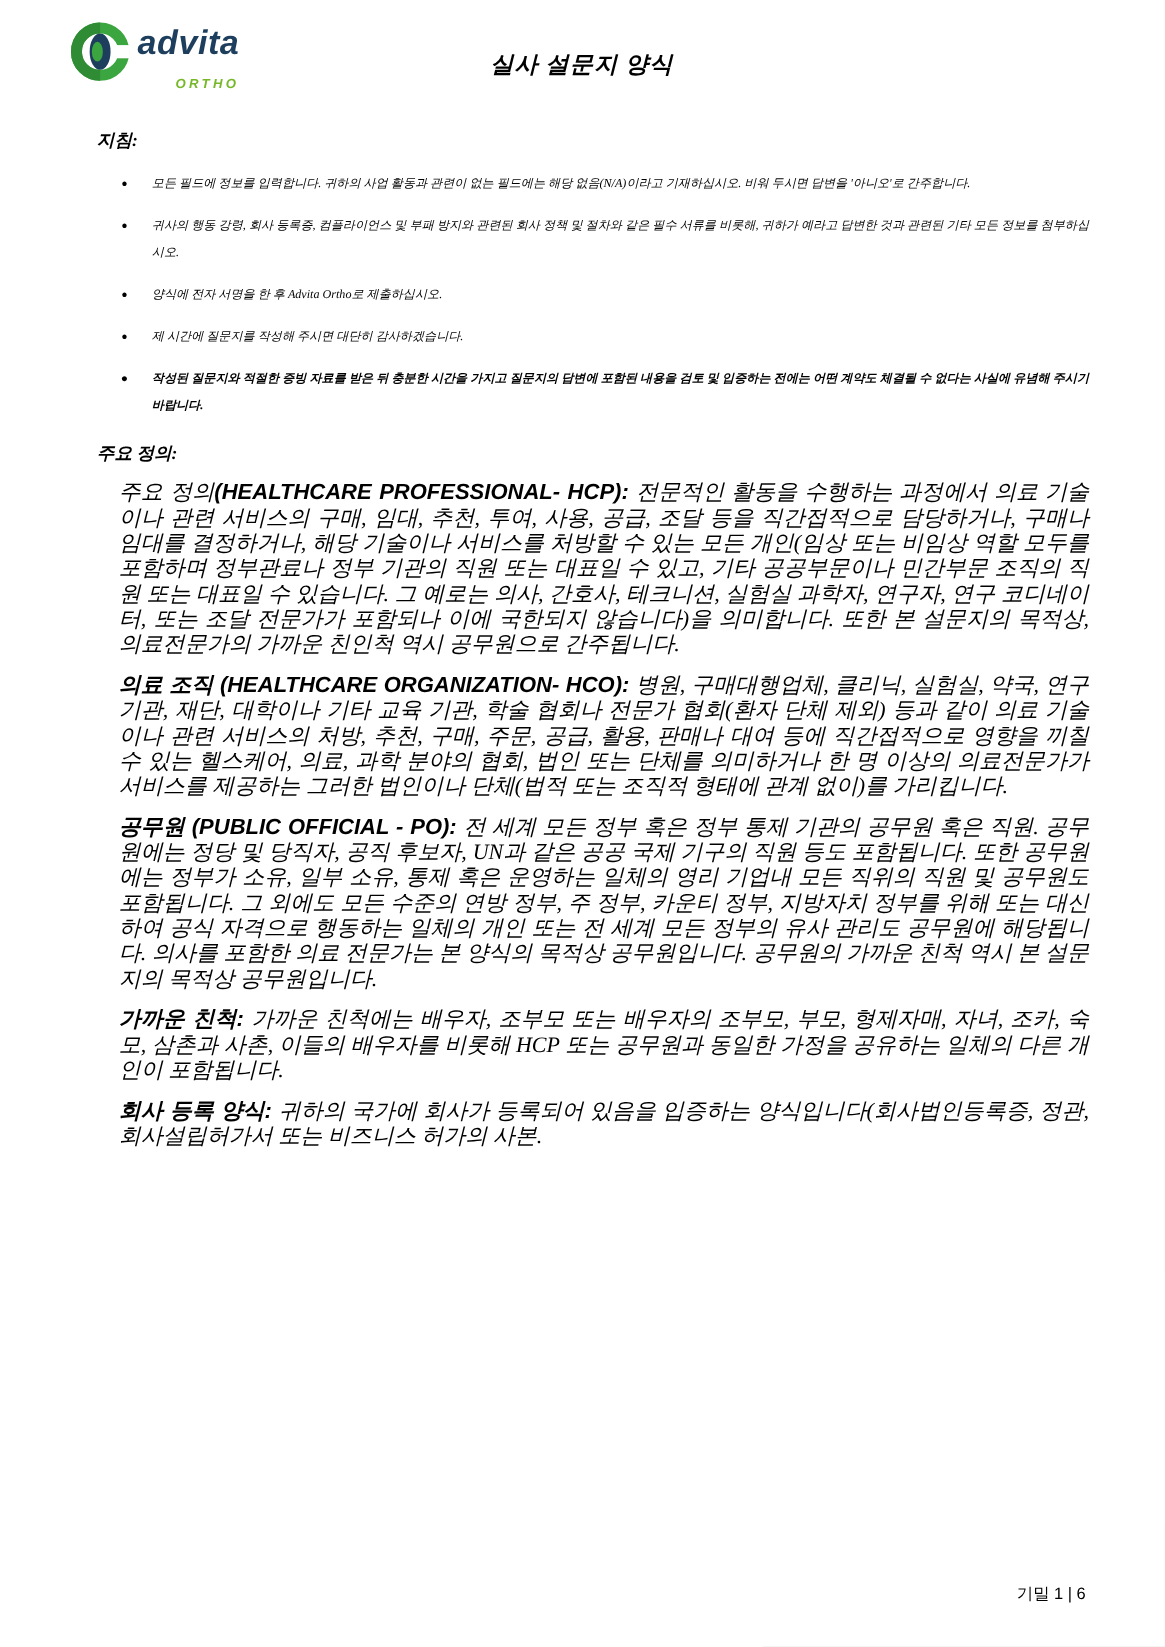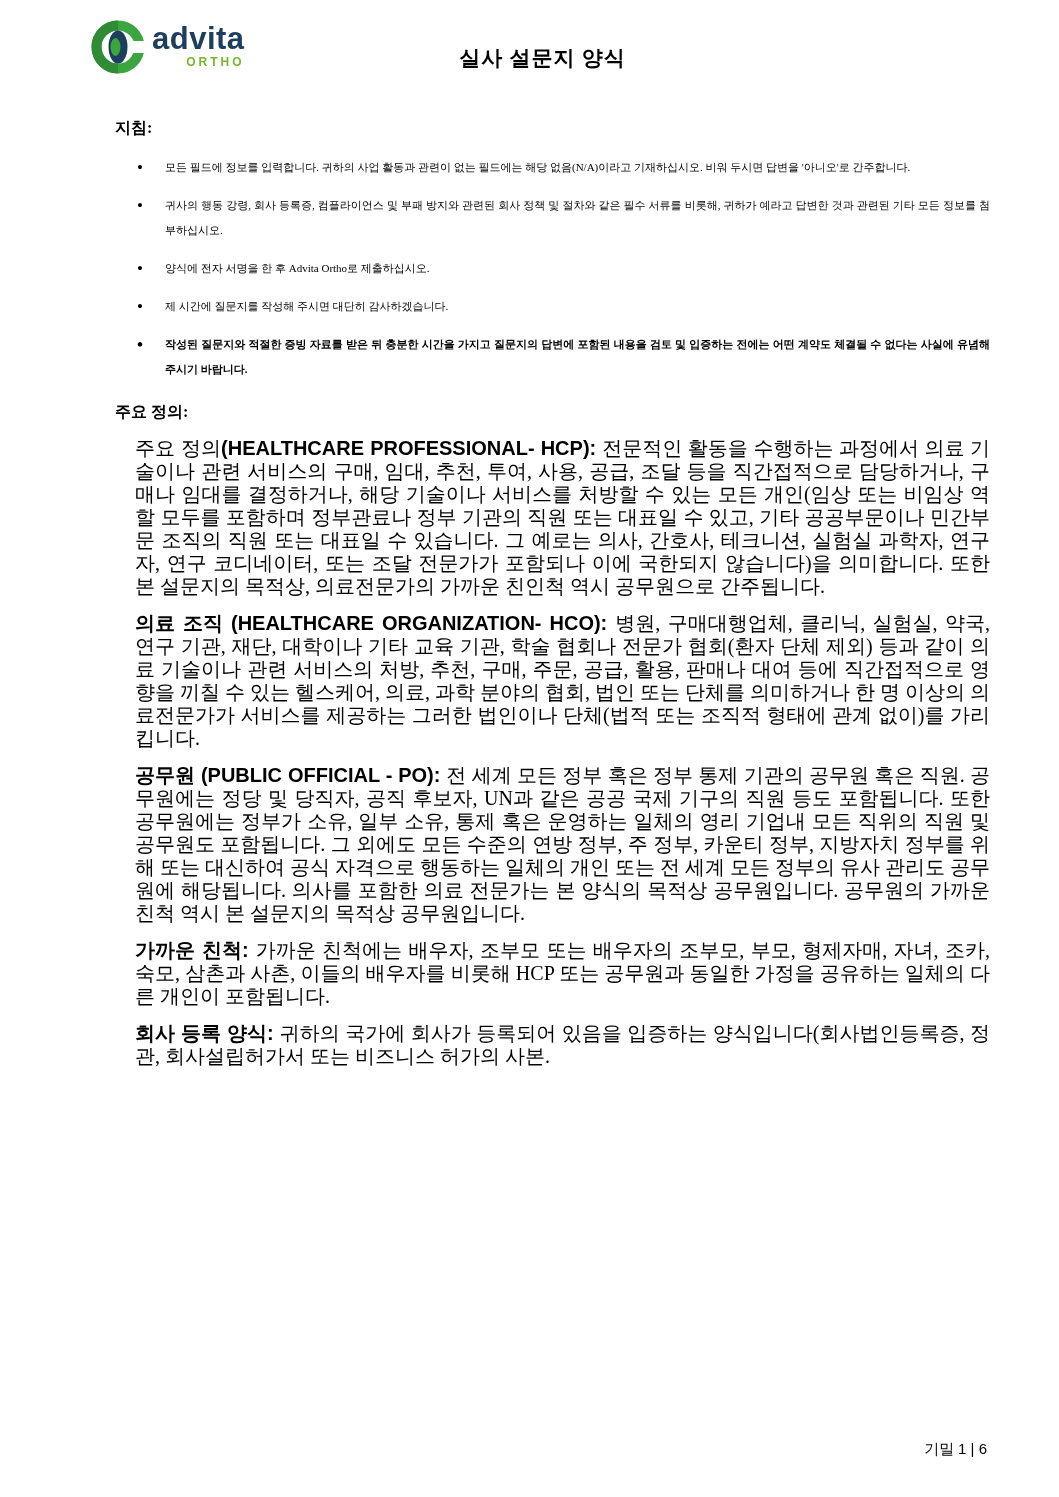--- a/index.html
+++ b/index.html
@@ -7,36 +7,36 @@
   html,body { background:#e9e9e9; }
   .page {
     position:relative;
     width:1059px; height:1497px;
     margin:0 auto;
     background:#ffffff;
     font-family:"Liberation Serif", serif;
     color:#000;
     overflow:hidden;
   }
-  .content { padding:18px 69px 0 95px; }
+  .content { padding:18px 69px 0 68px;font-style:italic; }
 
   
   .header { position:relative; height:92px; }
   .logo { position:absolute; left:-4px; top:2px; display:flex; align-items:flex-start; }
   .logo-icon { display:block; }
   .logo-text { display:flex; flex-direction:column; align-items:flex-end; margin-left:7px; margin-top:4px; }
   .logo-word {
     font-family:"Liberation Sans", sans-serif;
     font-weight:700; font-size:31px; line-height:30px;
     letter-spacing:0.5px; color:#1d3e5d;
   }
   .logo-sub {
     font-family:"Liberation Sans", sans-serif;
     font-weight:700; font-size:12px; letter-spacing:3px;
-    color:#76b82a; margin-top:1px;
+    color:#76b82a; margin-top:15px;
   }
   .doc-title {
     position:absolute; left:0; right:0; top:26px;
     text-align:center;
     font-size:21px; font-weight:600; letter-spacing:1px;
   }
 
   
   .section-heading { font-size:16px; font-weight:700; margin-top:8px;margin-left:20px; }
   .defs-heading { margin-top:4px; }

